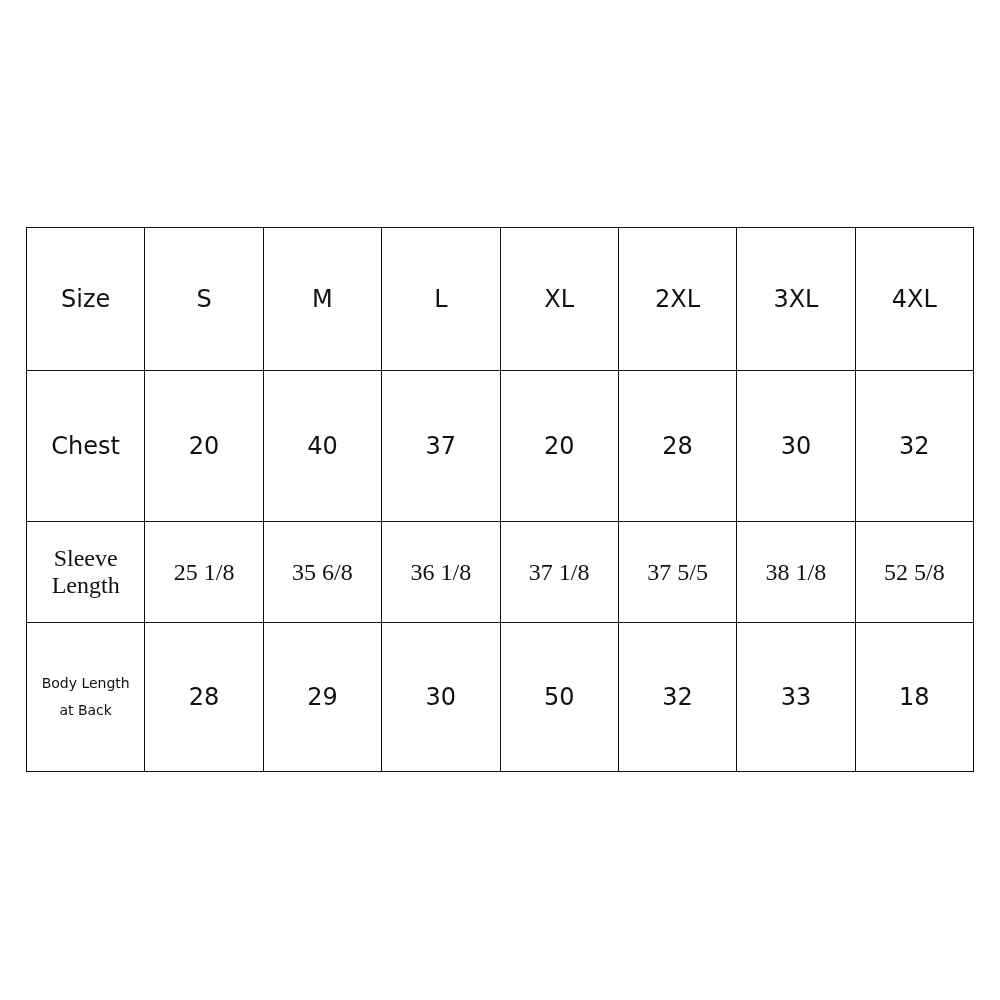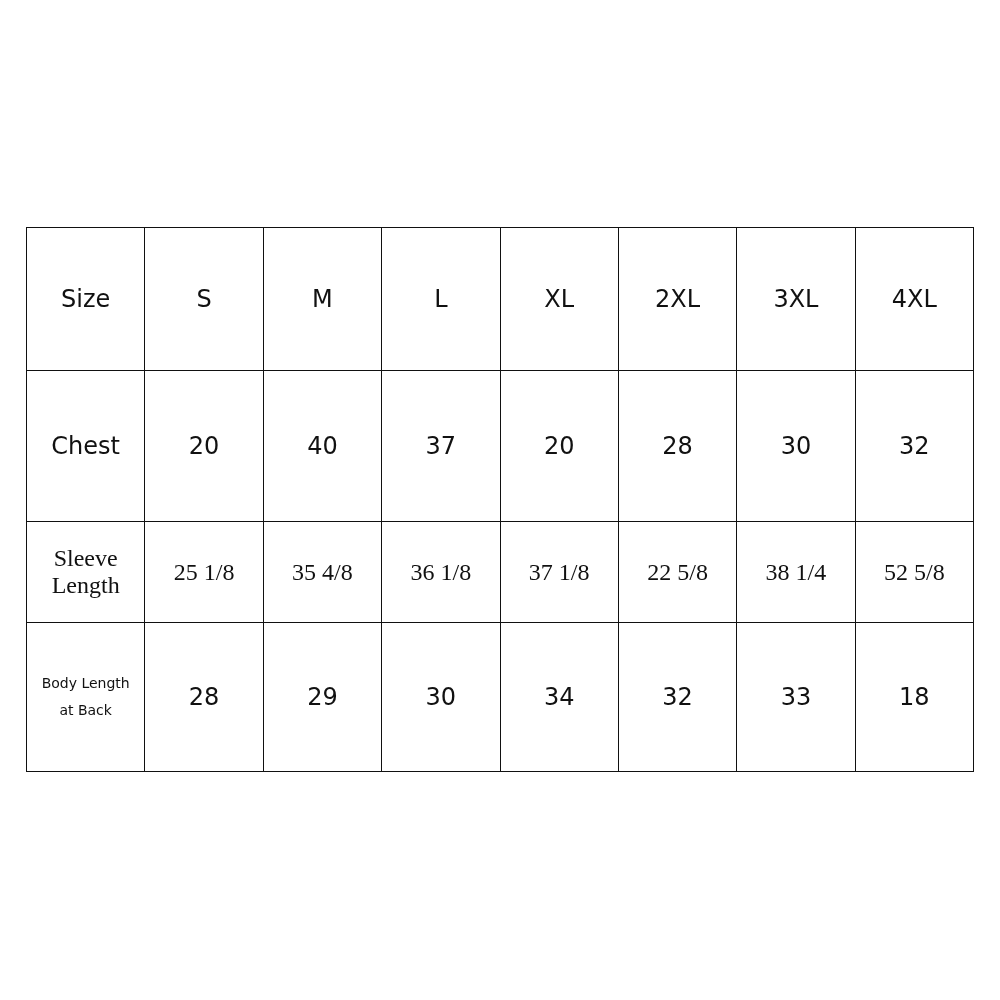--- a/index.html
+++ b/index.html
@@ -112,37 +112,37 @@
         <td class="value-cell">30</td>
         <td class="value-cell">32</td>
       </tr>
 
       <tr class="row-sleeve">
         <td class="label-cell">
             <span class="cellwrap">Sleeve
 Length</span>
           </td>
         <td class="value-cell">25 1/8</td>
-        <td class="value-cell">35 4/8</td>
+        <td class="value-cell">35 6/8</td>
         <td class="value-cell">36 1/8</td>
         <td class="value-cell">37 1/8</td>
-        <td class="value-cell">22 5/8</td>
-        <td class="value-cell">38 1/4</td>
+        <td class="value-cell">37 5/5</td>
+        <td class="value-cell">38 1/8</td>
         <td class="value-cell">52 5/8</td>
       </tr>
 
       <tr class="row-bodylength">
         <td class="label-cell small">
             <span class="cellwrap">Body Length
 at Back</span>
           </td>
         <td class="value-cell">28</td>
         <td class="value-cell">29</td>
         <td class="value-cell">30</td>
-        <td class="value-cell">34</td>
+        <td class="value-cell">50</td>
         <td class="value-cell">32</td>
         <td class="value-cell">33</td>
         <td class="value-cell">18</td>
       </tr>
     </tbody>
   </table>
 
 </div>
 
 </body></html>

